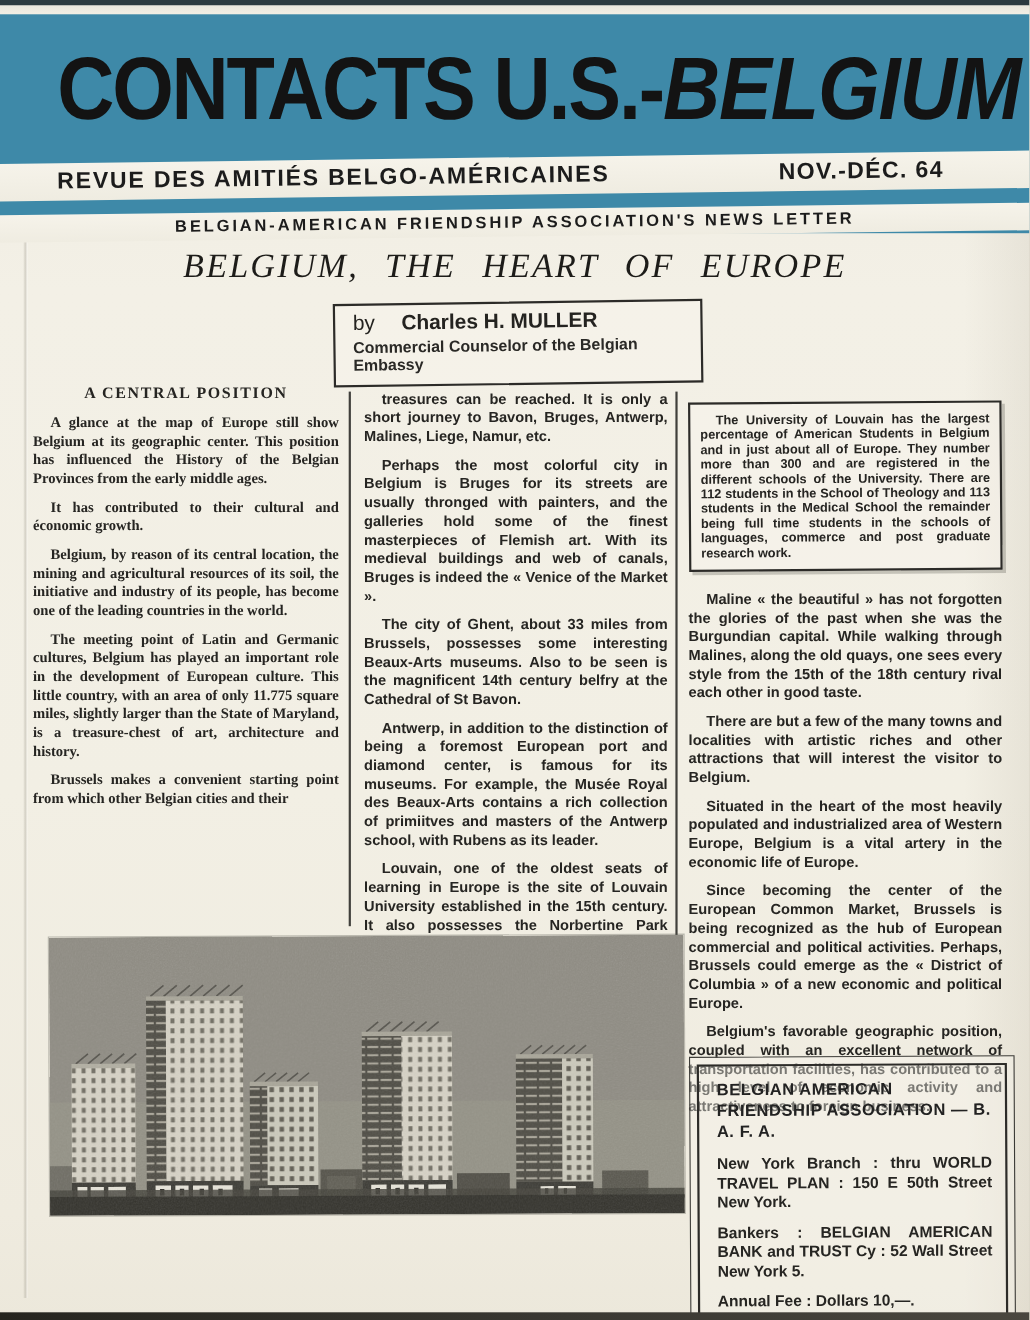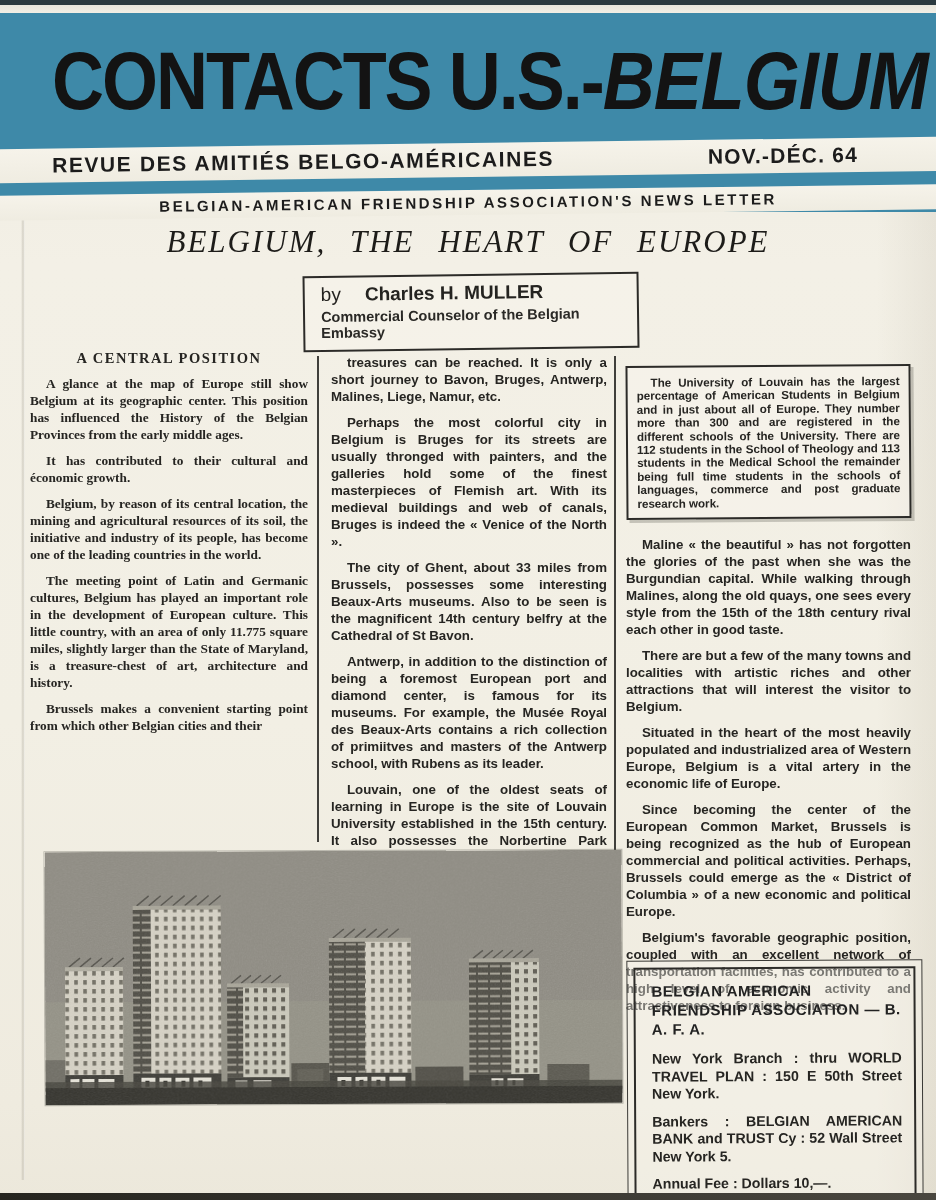--- a/index.html
+++ b/index.html
@@ -107,21 +107,21 @@
     <h3 class="col-heading">A CENTRAL POSITION</h3>
     <p>A glance at the map of Europe still show Belgium at its geographic center. This position has influenced the History of the Belgian Provinces from the early middle ages.</p>
     <p>It has contributed to their cultural and économic growth.</p>
     <p>Belgium, by reason of its central location, the mining and agricultural resources of its soil, the initiative and industry of its people, has become one of the leading countries in the world.</p>
     <p>The meeting point of Latin and Germanic cultures, Belgium has played an important role in the development of European culture. This little country, with an area of only 11.775 square miles, slightly larger than the State of Maryland, is a treasure-chest of art, architecture and history.</p>
     <p>Brussels makes a convenient starting point from which other Belgian cities and their</p>
   </div>
 
   <div class="col col2">
     <p>treasures can be reached. It is only a short journey to Bavon, Bruges, Antwerp, Malines, Liege, Namur, etc.</p>
-    <p>Perhaps the most colorful city in Belgium is Bruges for its streets are usually thronged with painters, and the galleries hold some of the finest masterpieces of Flemish art. With its medieval buildings and web of canals, Bruges is indeed the « Venice of the North ».</p>
+    <p>Perhaps the most colorful city in Belgium is Bruges for its streets are usually thronged with painters, and the galleries hold some of the finest masterpieces of Flemish art. With its medieval buildings and web of canals, Bruges is indeed the « Venice of the Market ».</p>
     <p>The city of Ghent, about 33 miles from Brussels, possesses some interesting Beaux-Arts museums. Also to be seen is the magnificent 14th century belfry at the Cathedral of St Bavon.</p>
     <p>Antwerp, in addition to the distinction of being a foremost European port and diamond center, is famous for its museums. For example, the Musée Royal des Beaux-Arts contains a rich collection of primiitves and masters of the Antwerp school, with Rubens as its leader.</p>
     <p>Louvain, one of the oldest seats of learning in Europe is the site of Louvain University established in the 15th century. It also possesses the Norbertine Park Abbey located at the edge of town, where a wonderful collection of tapestries and paintings may be seen.</p>
   </div>
 
   <div class="col col3">
     <div class="louvain-box">
       <p>The University of Louvain has the largest percentage of American Students in Belgium and in just about all of Europe. They number more than 300 and are registered in the different schools of the University. There are 112 students in the School of Theology and 113 students in the Medical School the remainder being full time students in the schools of languages, commerce and post graduate research work.</p>
     </div>
     <p>Maline « the beautiful » has not forgotten the glories of the past when she was the Burgundian capital. While walking through Malines, along the old quays, one sees every style from the 15th of the 18th century rival each other in good taste.</p>

